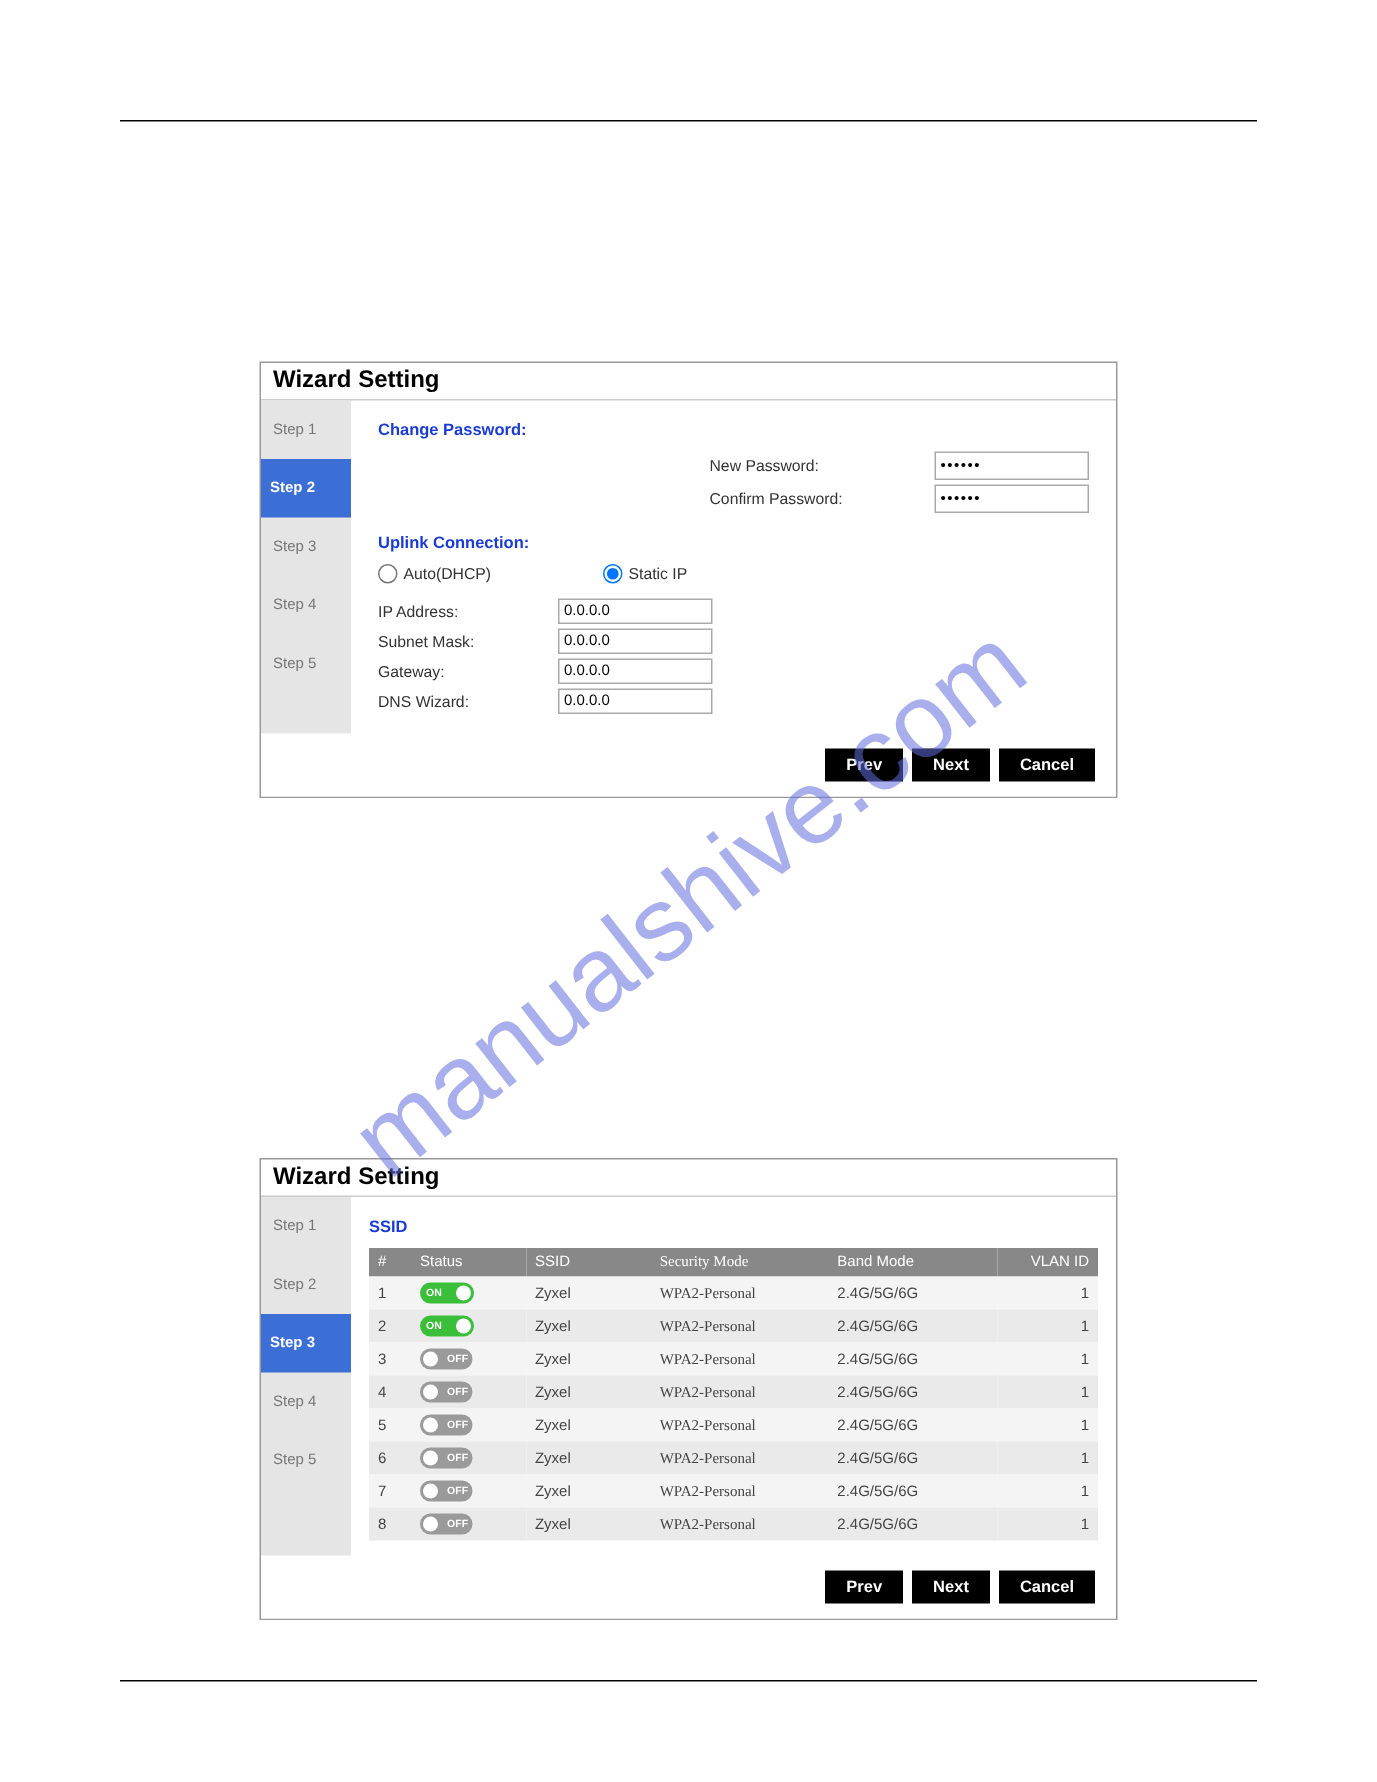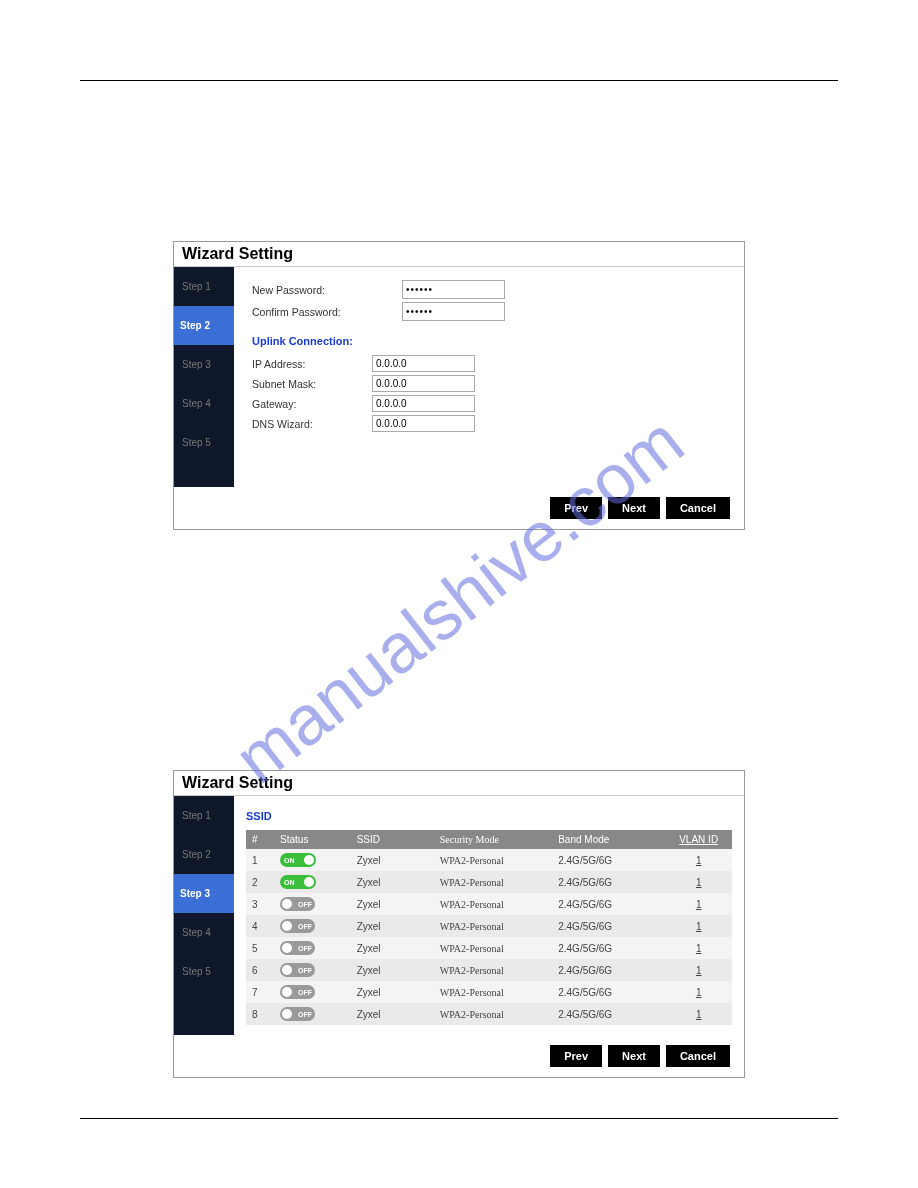--- a/index.html
+++ b/index.html
@@ -34,21 +34,21 @@
     font-size: 16px;
     padding: 3px 8px;
     border-bottom: 1px solid #ccc;
   }
   .panel-body {
     display: flex;
     min-height: 220px;
   }
   .step-col {
     width: 60px;
-    background: #0f172a;
+    background: #e5e5e5;
     display: flex;
     flex-direction: column;
   }
   .step-item {
     font-size: 10px;
     color: #777;
     padding: 14px 8px;
     text-align: left;
   }
   .step-item.active {
@@ -67,20 +67,21 @@
   .section-heading {
     color: #1a3bd6;
     font-weight: bold;
     font-size: 11px;
     margin: 4px 0 8px 0;
   }
   .form-row {
     display: flex;
     align-items: center;
     margin: 3px 0;
+    justify-content: flex-end;
   }
   .form-label {
     width: 150px;
   }
   .ip-label {
     width: 120px;
   }
   .text-input {
     width: 95px;
     height: 15px;
@@ -185,21 +186,21 @@
     position:absolute;
   }
   .toggle.on .knob { right:2px; }
   .toggle.off .knob { left:2px; }
   .col-num { width:18px; }
   .col-status { width:70px; }
   .col-ssid { width:80px; }
   .col-sec { width:120px;font-family:Liberation Serif, serif; }
   .col-band { width:110px; }
   .col-vlan { width:60px; text-align:center;}
-  .ssid-table td:last-child, .ssid-table th:last-child { text-align:center;text-decoration:underline; }
+  .ssid-table td:last-child, .ssid-table th:last-child { text-align:right; }
 
   .gap-mid {
     height: 200px;
   }
 
   
   .watermark {
     position: absolute;
     left: 50%;
     top: 50%;
@@ -226,30 +227,41 @@
     <div class="panel-title">Wizard Setting</div>
     <div class="panel-body">
       <div class="step-col">
         <div class="step-item">Step 1</div>
         <div class="step-item active">Step 2</div>
         <div class="step-item">Step 3</div>
         <div class="step-item">Step 4</div>
         <div class="step-item">Step 5</div>
       </div>
       <div class="content-col">
+        <div class="section-heading">Change Password:</div>
         <div class="form-row">
           <span class="form-label">New Password:</span>
           <input class="pw-input" type="text" value="••••••" style="">
         </div>
         <div class="form-row">
           <span class="form-label">Confirm Password:</span>
           <input class="pw-input" type="text" value="••••••" style="">
         </div>
 
         <div class="section-heading" style="margin-top:14px">Uplink Connection:</div>
+        <div class="radio-row">
+          <label class="radio-cell">
+            <input type="radio" name="up1" style="">
+            <span>Auto(DHCP)</span>
+          </label>
+          <label class="radio-cell">
+            <input type="radio" name="up1" checked="" style="">
+            <span>Static IP</span>
+          </label>
+        </div>
         <div class="static-block">
           <div class="static-row">
             <span class="ip-label">IP Address:</span>
             <input class="text-input" type="text" value="0.0.0.0" style="">
           </div>
           <div class="static-row">
             <span class="ip-label">Subnet Mask:</span>
             <input class="text-input" type="text" value="0.0.0.0" style="">
           </div>
           <div class="static-row">

